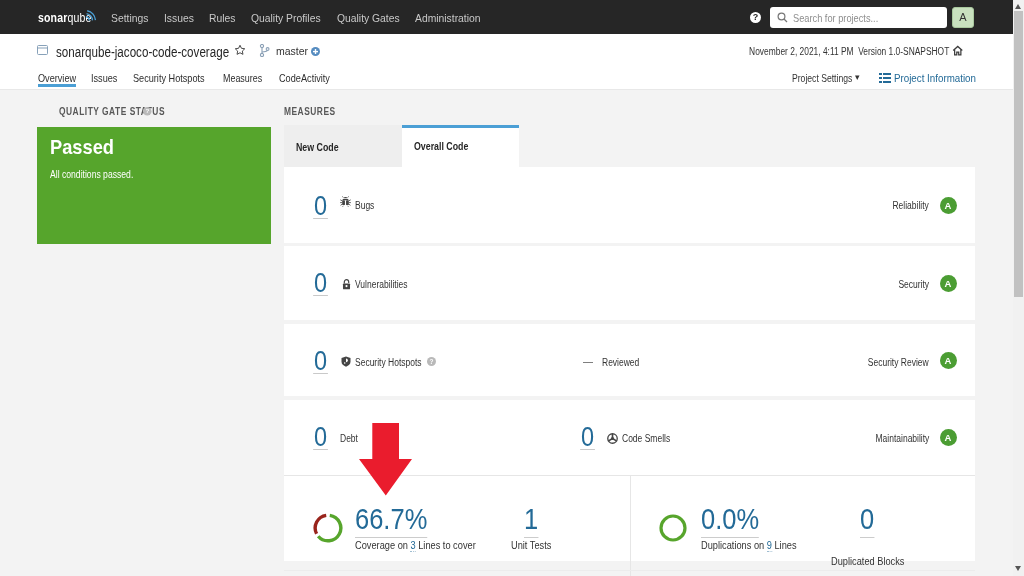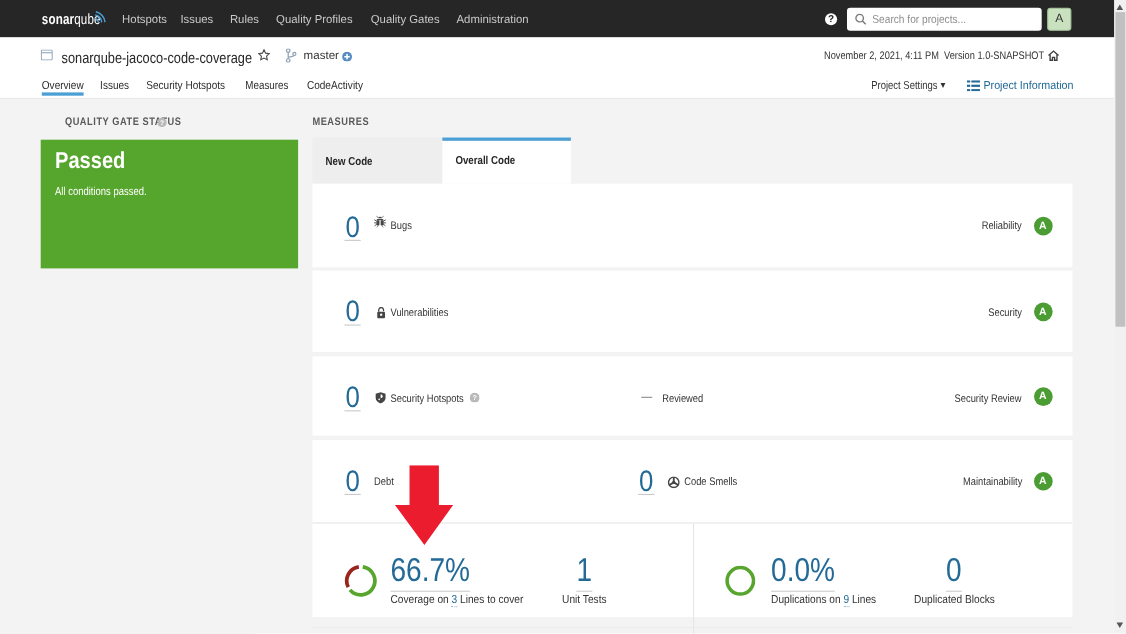--- a/index.html
+++ b/index.html
@@ -65,21 +65,21 @@
 </head>
 <body>
 
 <div id="nav">
   <span id="logo"><span class="cx" style="transform:scaleX(0.78);"><b>sonar</b>qube</span></span>
   <svg class="abs" style="left:84px; top:8px;" width="14" height="14" viewBox="0 0 14 14">
     <path d="M3.18 2.73 A10.5 10.5 0 0 1 11.46 12.08" fill="none" stroke="#4b9fd5" stroke-width="1.35"></path>
     <path d="M2.56 5.67 A7.5 7.5 0 0 1 8.47 12.35" fill="none" stroke="#4b9fd5" stroke-width="1.3"></path>
     <path d="M1.94 8.6 A4.5 4.5 0 0 1 5.48 12.61" fill="none" stroke="#4b9fd5" stroke-width="1.25"></path>
   </svg>
-  <span class="item" style="left:111px;"><span class="cx" style="transform:scaleX(0.985);">Hotspots</span></span>
+  <span class="item" style="left:111px;"><span class="cx" style="transform:scaleX(0.985);">Settings</span></span>
   <span class="item" style="left:164px;"><span class="cx" style="transform:scaleX(0.985);">Issues</span></span>
   <span class="item" style="left:209px;"><span class="cx" style="transform:scaleX(0.985);">Rules</span></span>
   <span class="item" style="left:251px;"><span class="cx" style="transform:scaleX(0.985);">Quality Profiles</span></span>
   <span class="item" style="left:337px;"><span class="cx" style="transform:scaleX(0.985);">Quality Gates</span></span>
   <span class="item" style="left:415px;"><span class="cx" style="transform:scaleX(0.985);">Administration</span></span>
   <div id="help-circle">?</div>
   <div id="searchbox">
     <svg class="abs" style="left:7px; top:5px;" width="11" height="11" viewBox="0 0 11 11">
       <circle cx="4.5" cy="4.5" r="3.4" fill="none" stroke="#777" stroke-width="1.2"></circle>
       <line x1="7" y1="7" x2="10" y2="10" stroke="#777" stroke-width="1.3"></line>
@@ -229,21 +229,21 @@
     <span class="sub" style="left:71px; top:63px;"><span class="cx" style="transform:scaleX(0.88);">Coverage on <span class="bluelink">3</span> Lines to cover</span></span>
     <div class="hugenum cx" style="left:240px; top:28px;">1<div class="hugeul"></div></div>
     <span class="sub" style="left:227px; top:63px;"><span class="cx" style="transform:scaleX(0.88);">Unit Tests</span></span>
 
     <svg class="abs" style="left:375px; top:38px;" width="28" height="28" viewBox="0 0 28 28">
       <circle cx="14" cy="14" r="12" fill="none" stroke="#57a52c" stroke-width="3.2"></circle>
     </svg>
     <div class="hugenum cx" style="left:417px; top:28px;">0.0%<div class="hugeul"></div></div>
     <span class="sub" style="left:417px; top:63px;"><span class="cx" style="transform:scaleX(0.88);">Duplications on <span class="bluelink">9</span> Lines</span></span>
     <div class="hugenum cx" style="left:576px; top:28px;">0<div class="hugeul"></div></div>
-    <span class="sub" style="left:547px; top:63px;"><span class="cx" style="transform:scaleX(0.88);">Duplicated Blocks</span></span>
+    <span class="sub" style="left:547px; top:79px;"><span class="cx" style="transform:scaleX(0.88);">Duplicated Blocks</span></span>
   </div>
   <div id="botline"></div>
 
   <svg id="arrow" width="54" height="74" viewBox="0 0 54 74">
     <path d="M14.3 0 H41 V36 H54 L27.8 72.5 L1 36 H14.3 Z" fill="#ea1c2d"></path>
   </svg>
 </div>
 
 <div id="sbar">
   <div class="sarrow" style="top:4px; border-bottom:5px solid #555;"></div>

